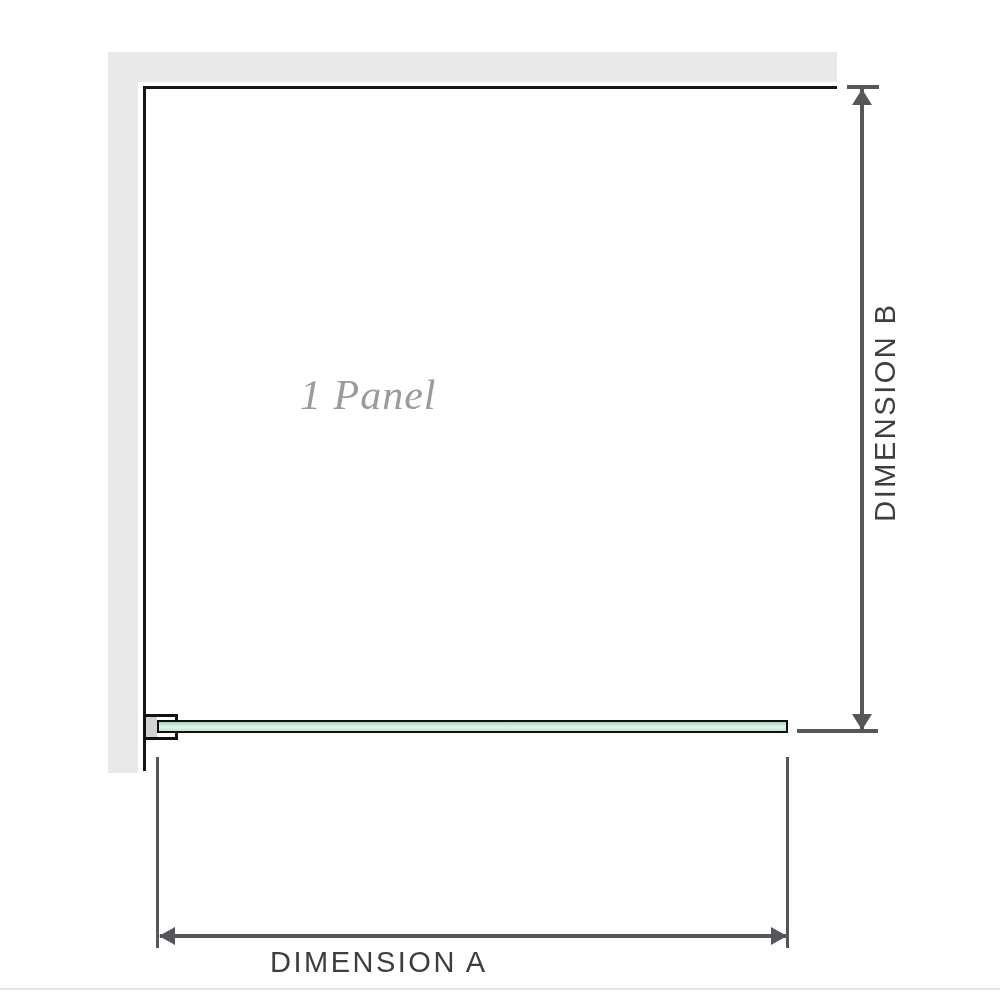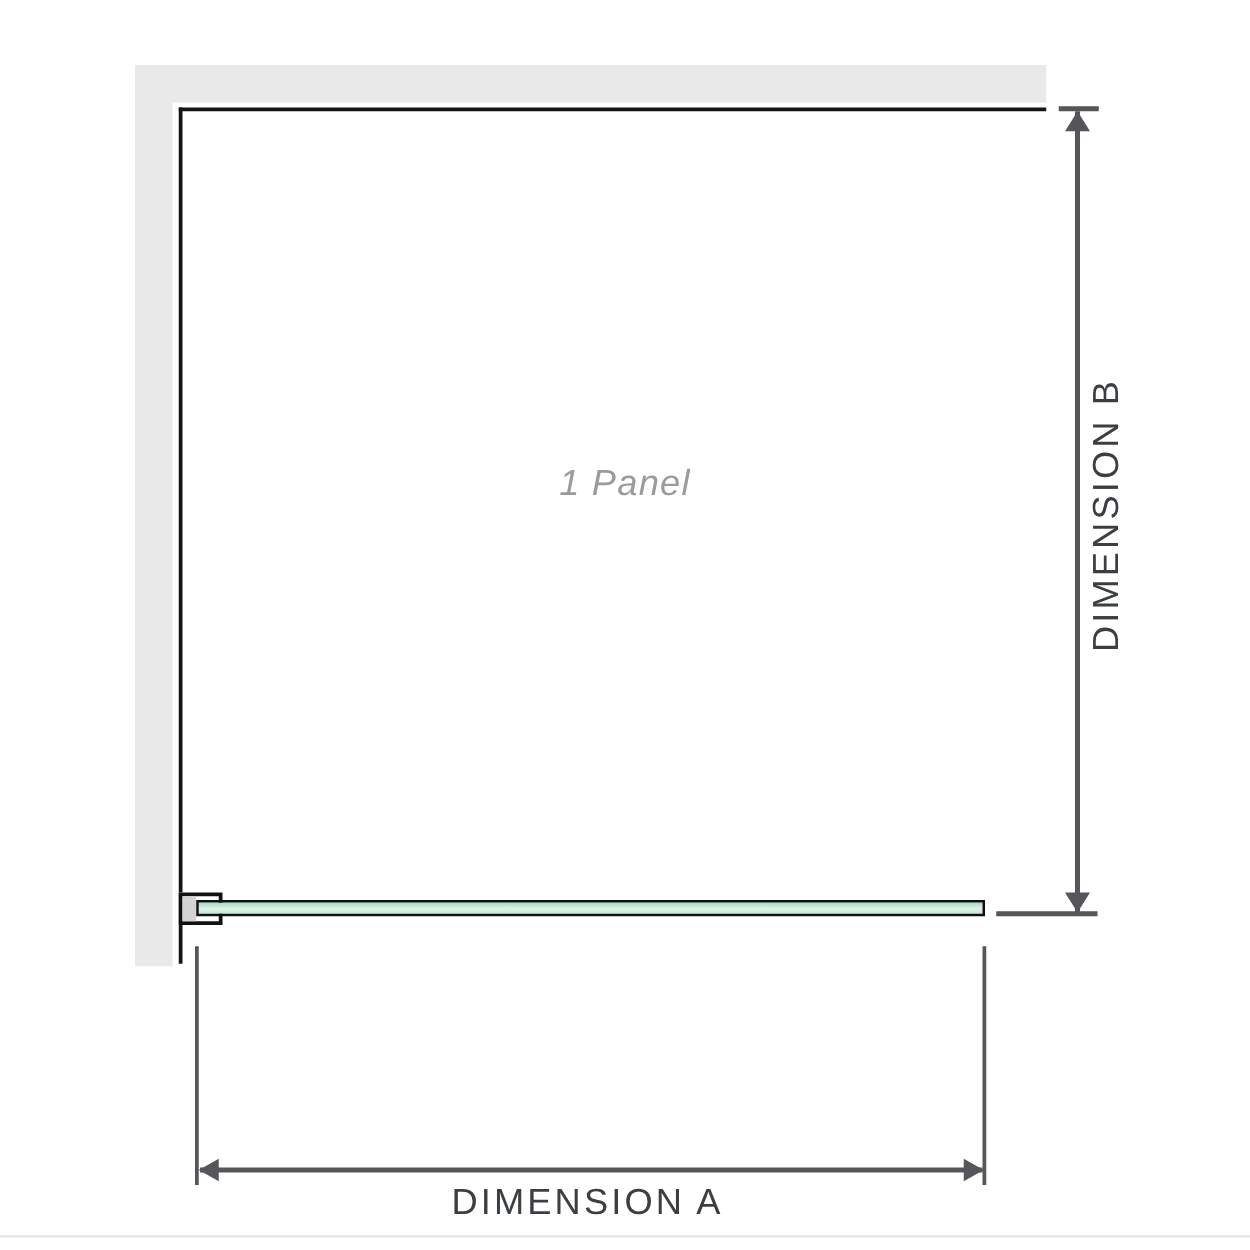--- a/index.html
+++ b/index.html
@@ -38,25 +38,26 @@
   .outline-left {
     left: 143px; top: 86px;
     width: 3px; height: 685px;
     background: #151515;
   }
 
   
   .panel-label {
     left: 300px; top: 371px;
     width: 400px;
-    text-align: center;
-    font-size: 29px;
+    text-align: left;
+    font-size: 42px;
     font-style: italic;
     letter-spacing: 1px;
     color: #9b9b9b;
+    font-family: Liberation Serif, serif;
   }
 
   
   .bracket {
     left: 143px; top: 714px;
     width: 35px; height: 26px;
     border: 3px solid #111111;
     box-sizing: border-box;
     background: #ffffff;
     z-index: 2;
@@ -116,21 +117,20 @@
   }
   .dima-arrow-right {
     left: 771px; top: 927px;
     border-top: 9px solid transparent;
     border-bottom: 9px solid transparent;
     border-left: 16px solid #54565a;
   }
   .dima-label {
     left: 270px; top: 946px;
     width: 400px;
-    text-align: center;
     font-size: 29px;
     letter-spacing: 2.5px;
     color: #3c3f42;
     white-space: nowrap;
   }
 
   .footer-rule {
     left: 0; top: 988px;
     width: 1000px; height: 2px;
     background: #e8e6e1;

